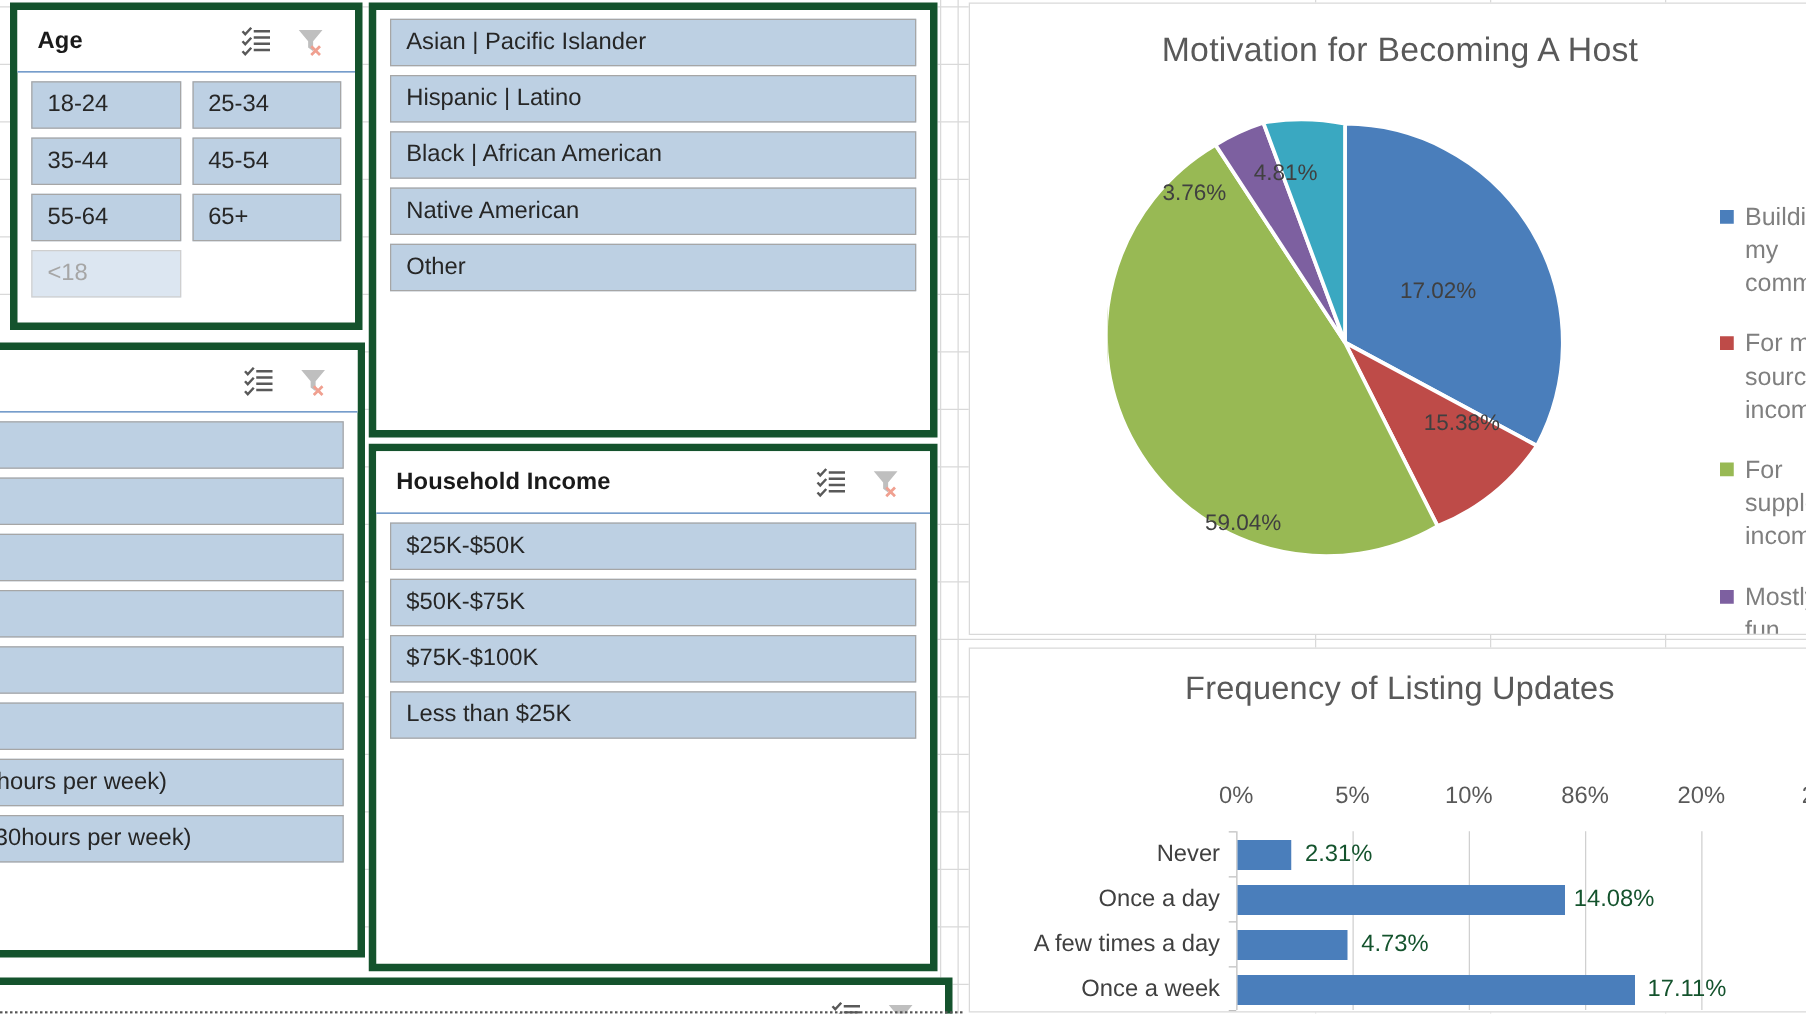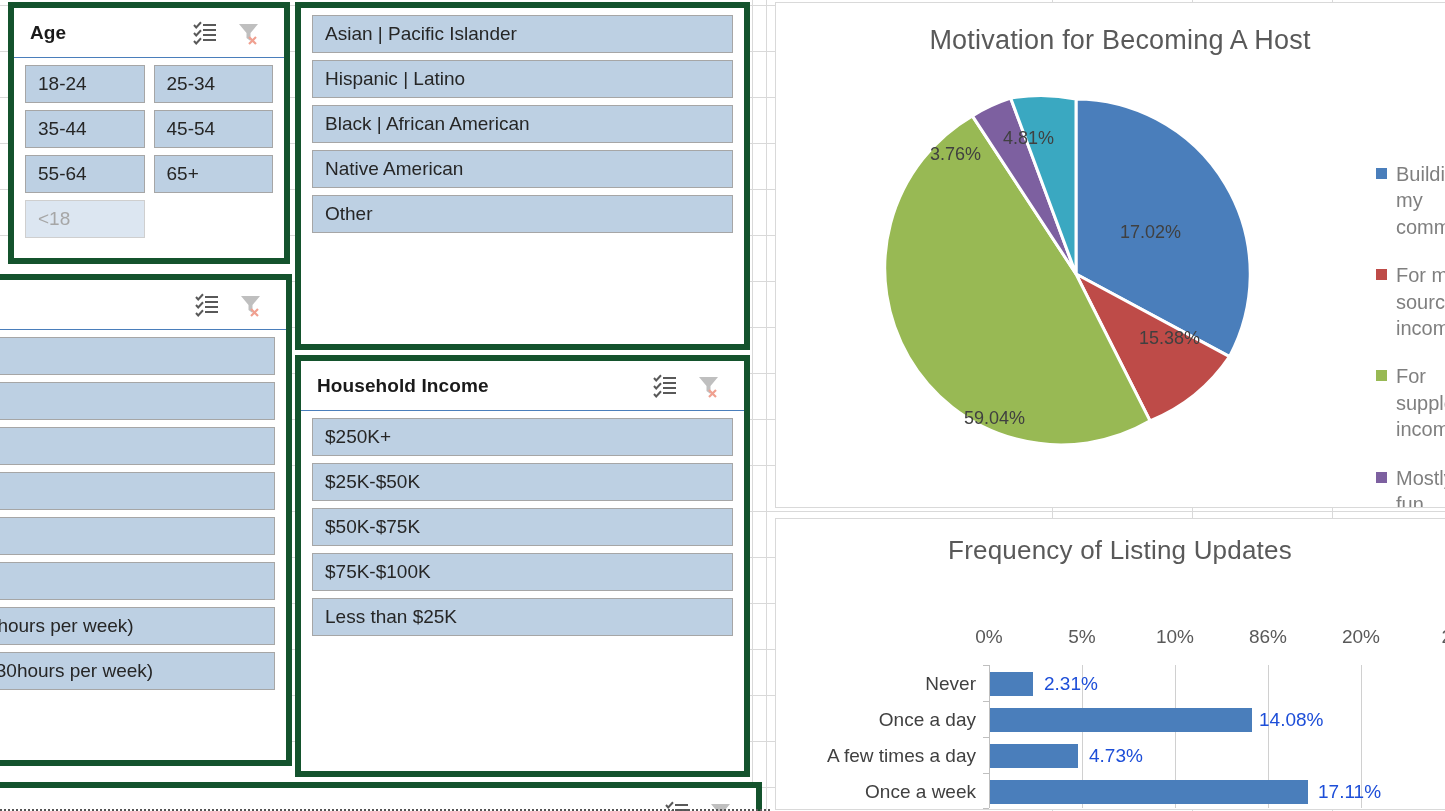--- a/index.html
+++ b/index.html
@@ -178,21 +178,21 @@
     position: absolute;
     left: 0; top: 5px;
     height: 24px;
     background: #4a7ebb;
   }
   .bar-val-label {
     position: absolute;
     top: 50%;
     transform: translateY(-50%);
     font-size: 19px;
-    color: #1d4ed8;
+    color: #14532d;
     white-space: nowrap;
   }
 
   .dotted-bottom {
     position: absolute;
     left: 0; bottom: 0; width: 770px; height: 2px;
     border-bottom: 2px dotted #555;
     z-index: 6;
   }
 </style>
@@ -347,23 +347,20 @@
           <rect x="11" y="19" width="13" height="2" fill="#595959"></rect>
         </svg>
         <svg class="icon-btn" viewBox="0 0 26 26">
           <path d="M3 4 h19 l-7.5 9 v8 l-4 -3 v-5 z" fill="#bfbfbf"></path>
           <path d="M13 17 l7 7 M20 17 l-7 7" stroke="#f0a090" stroke-width="2.2" fill="none"></path>
         </svg>
       </div>
     </div>
     <div class="slicer-body">
       <div class="slicer-row">
-          <div class="slicer-item">$250K+</div>
-        </div>
-      <div class="slicer-row">
           <div class="slicer-item">$25K-$50K</div>
         </div>
       <div class="slicer-row">
           <div class="slicer-item">$50K-$75K</div>
         </div>
       <div class="slicer-row">
           <div class="slicer-item">$75K-$100K</div>
         </div>
       <div class="slicer-row">
           <div class="slicer-item">Less than $25K</div>

